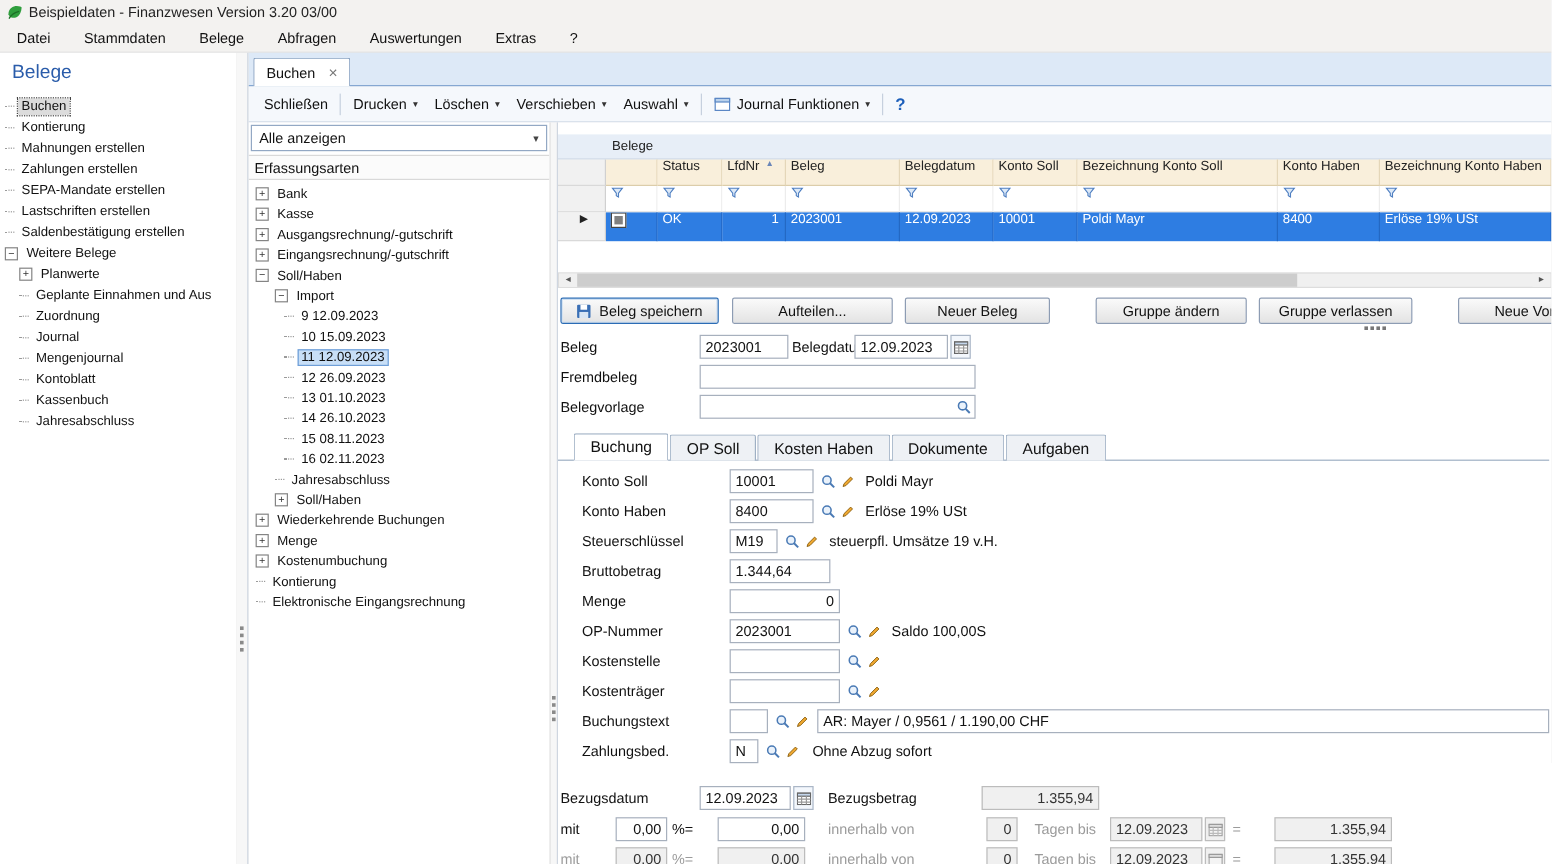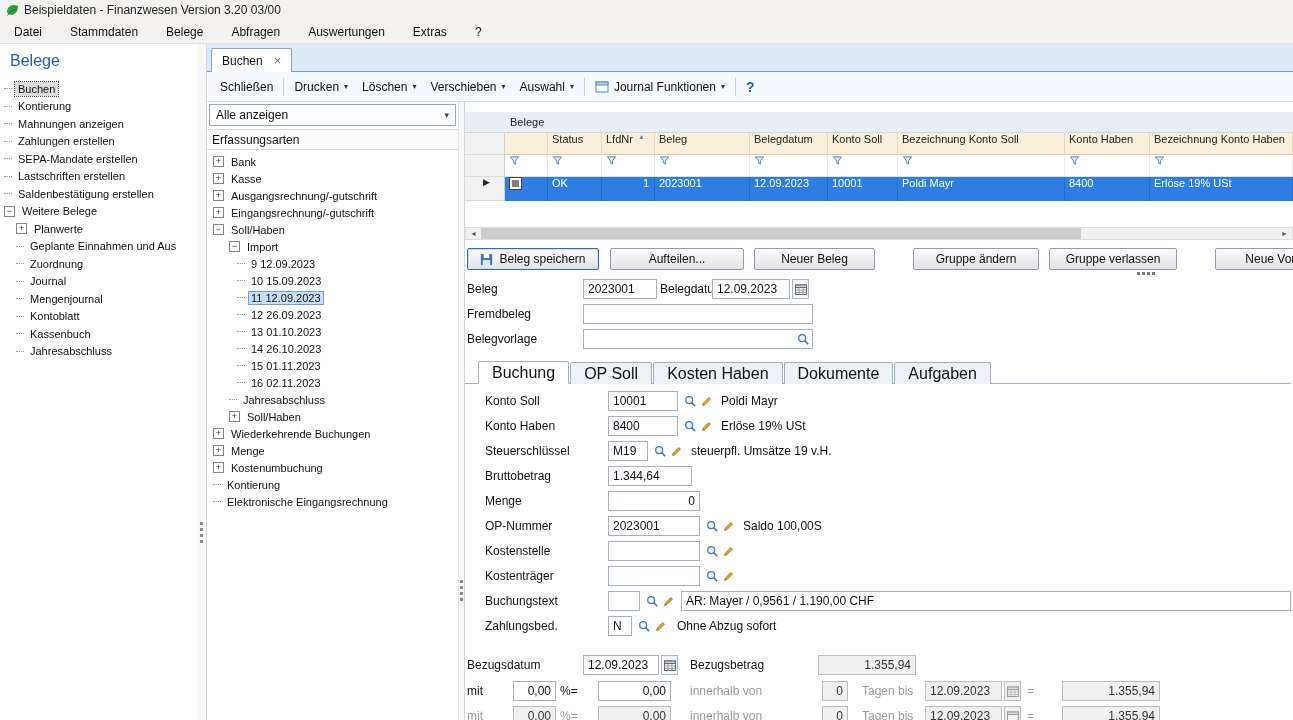--- a/index.html
+++ b/index.html
@@ -89,21 +89,21 @@
 .flabel.gray{color:#9b9b9b}
 .field{position:absolute;height:20px;border:1px solid #a7b0bd;background:#fff;font-size:12px;line-height:18px;padding:0 4px;white-space:nowrap;overflow:hidden}
 .field.num{text-align:right}
 .field.ro{background:#f0f0f0;color:#333;border-color:#bcbcbc}
 .icon-btn{position:absolute;width:17px;height:20px;border:1px solid #aab6c6;background:#f3f7fc;display:flex;align-items:center;justify-content:center}
 .icon-btn.ro{background:#f0f0f0;border-color:#bcbcbc}
 .ibare{position:absolute;width:17px;height:20px;display:flex;align-items:center;justify-content:center}
 
 
 .dtabs{position:absolute;left:0;width:826px;height:23px;display:flex;align-items:flex-end;padding-left:13px;border-bottom:1px solid #9fb0c4}
-.dtab{height:22px;display:flex;align-items:center;padding:4px 13px;border:1px solid #9fb0c4;border-bottom:none;border-radius:2px 2px 0 0;background:#eef1f5;margin-right:1px;font-size:16px;margin-bottom:-1px}
+.dtab{height:22px;display:flex;align-items:center;padding:4px 13px;border:1px solid #9fb0c4;border-bottom:none;border-radius:2px 2px 0 0;background:#eef1f5;margin-right:1px;font-size:13px;margin-bottom:-1px}
 .dtab.active{background:#fff;height:23px;border-bottom:1px solid #fff}
 </style>
 </head>
 <body>
 
 <div class="screen">
 
   <div class="titlebar">
     <svg width="14" height="14" viewBox="0 0 14 14">
       <path d="M2 9c0-5 4-7 7-7 2 0 4 1 4 1s0 5-3 7.5C7.5 12.5 4.5 12 3 10.5" fill="#2f9e3d"></path>
@@ -130,21 +130,21 @@
         <div class="side-item">
             <span class="dash"></span>
             <span class="lbl sel">Buchen</span>
           </div>
         <div class="side-item">
             <span class="dash"></span>
             <span class="lbl">Kontierung</span>
           </div>
         <div class="side-item">
             <span class="dash"></span>
-            <span class="lbl">Mahnungen anzeigen</span>
+            <span class="lbl">Mahnungen erstellen</span>
           </div>
         <div class="side-item">
             <span class="dash"></span>
             <span class="lbl">Zahlungen erstellen</span>
           </div>
         <div class="side-item">
             <span class="dash"></span>
             <span class="lbl">SEPA-Mandate erstellen</span>
           </div>
         <div class="side-item">
@@ -291,21 +291,21 @@
             <div class="titem l2">
                 <span class="dash"></span>
                 <span class="tlbl">13 01.10.2023</span>
               </div>
             <div class="titem l2">
                 <span class="dash"></span>
                 <span class="tlbl">14 26.10.2023</span>
               </div>
             <div class="titem l2">
                 <span class="dash"></span>
-                <span class="tlbl">15 01.11.2023</span>
+                <span class="tlbl">15 08.11.2023</span>
               </div>
             <div class="titem l2">
                 <span class="dash"></span>
                 <span class="tlbl">16 02.11.2023</span>
               </div>
             <div class="titem l1">
                 <span class="dash"></span>
                 <span class="tlbl">Jahresabschluss</span>
               </div>
             <div class="titem l1">

